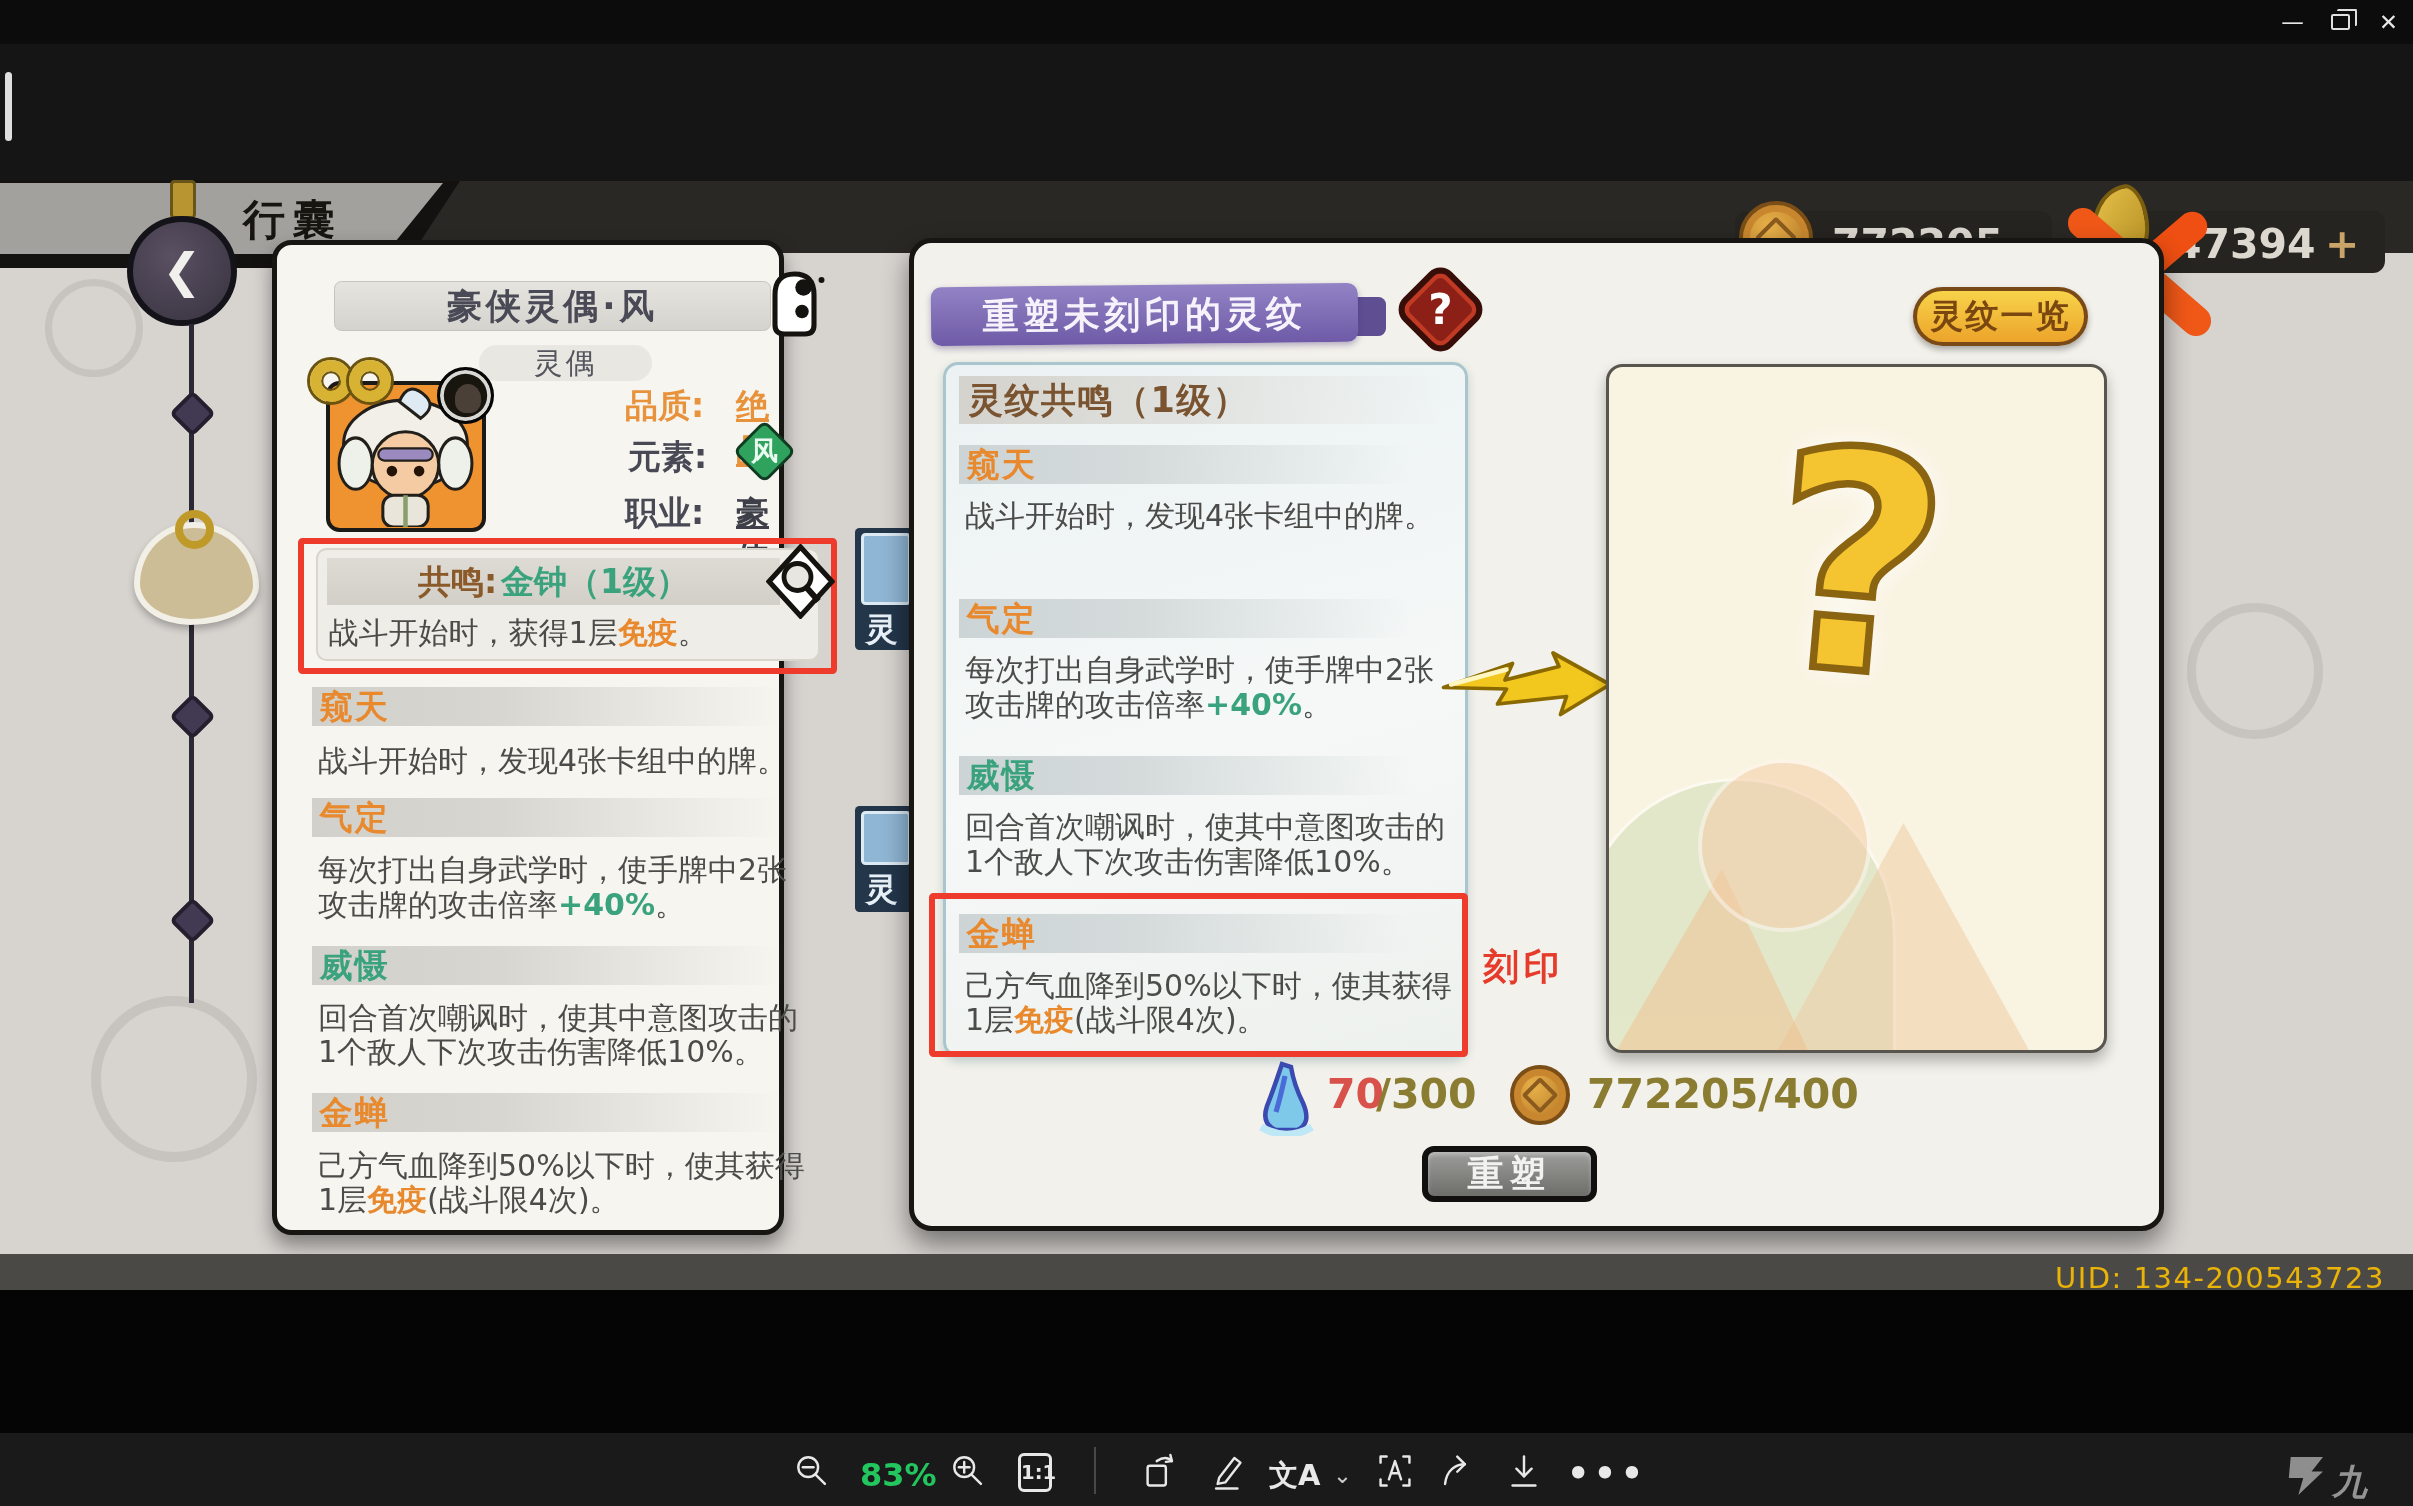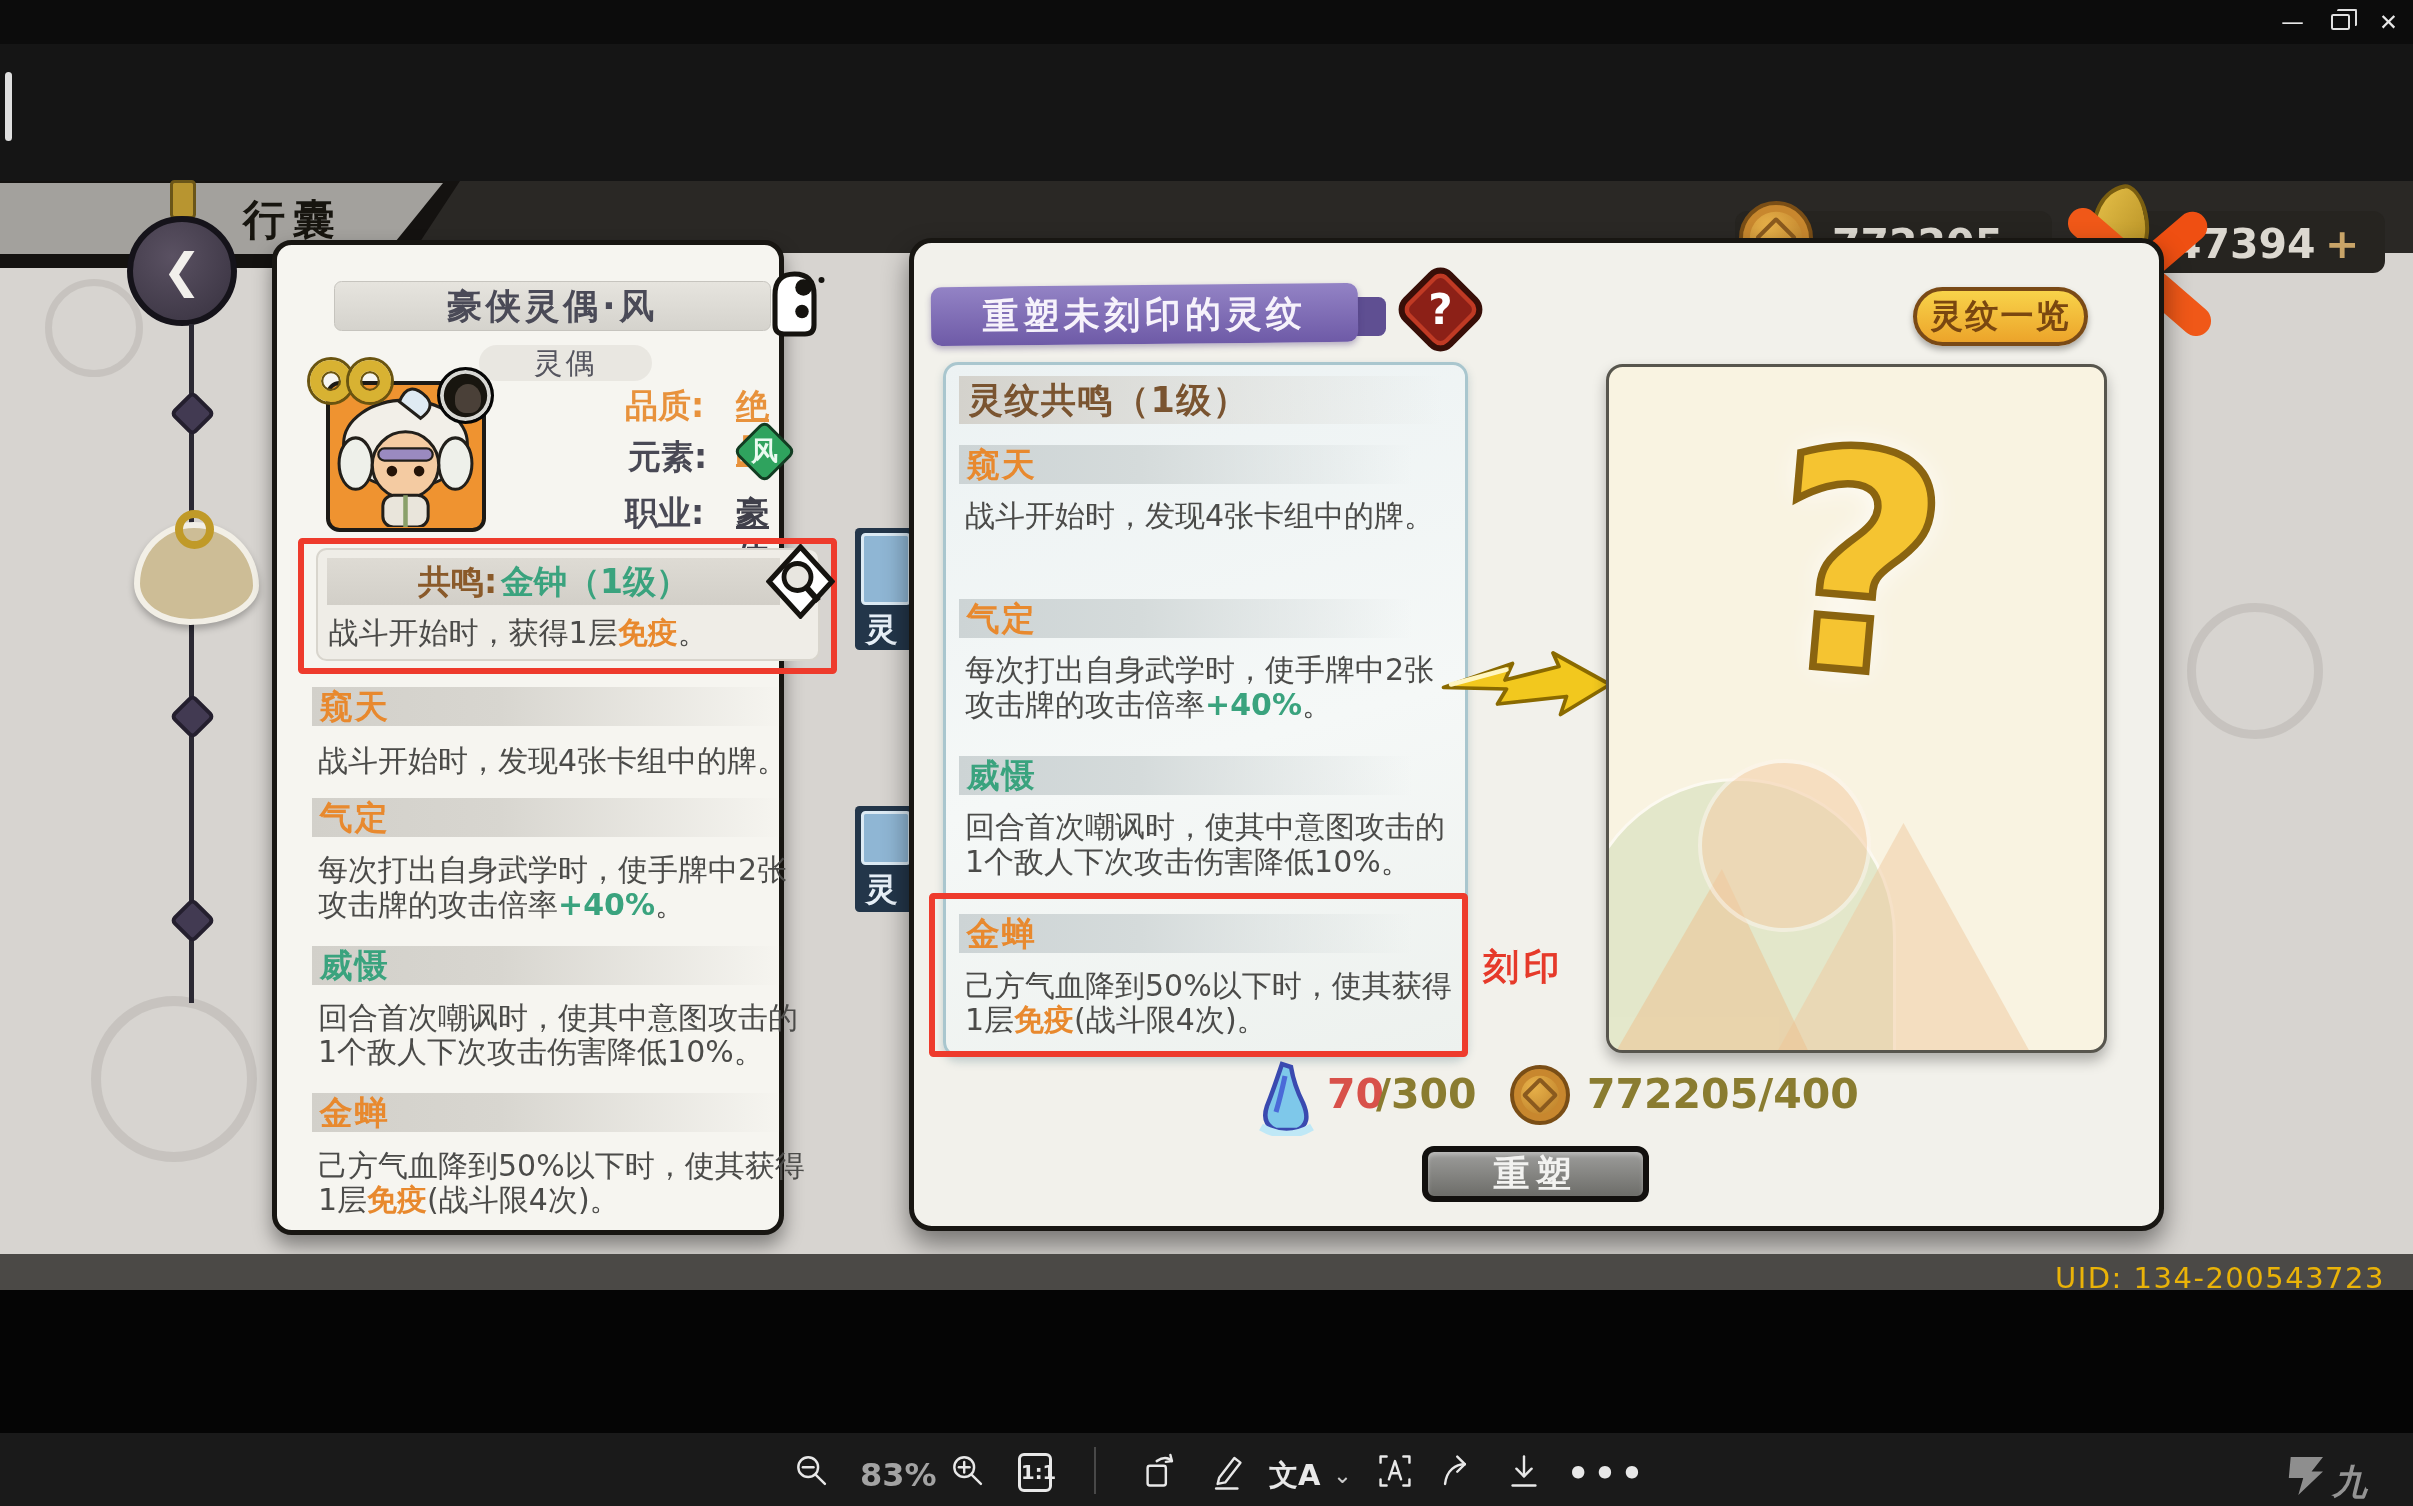--- a/index.html
+++ b/index.html
@@ -68,26 +68,26 @@
   #helpbadge span{position:absolute;left:0;top:0;width:100%;height:100%;transform:rotate(-45deg);color:#fff;font-size:42px;font-weight:700;text-align:center;line-height:57px;}
   #overviewbtn{left:999px;top:44px;width:175px;height:59px;background:linear-gradient(180deg,#f8d34a,#eca42a);border:4.5px solid #7a4a16;border-radius:30px;text-align:center;line-height:50px;font-size:33px;font-weight:700;color:#7a4710;letter-spacing:2.3px;box-shadow:0 3.8px 6px rgba(0,0,0,.3);}
   #skillpanel{left:29px;top:119px;width:525px;height:695px;background:linear-gradient(165deg,#ecf2f3 0%,#f5f8f7 55%,#edf1ee 100%);border:3px solid #a9c6ce;border-radius:15px;box-shadow:0 4.5px 9px rgba(90,130,140,.3);}
   #sp-title{left:45px;top:133px;width:483px;height:48px;background:linear-gradient(90deg,#d4d2cc 0%,rgba(212,210,204,0) 100%);font-size:35px;font-weight:700;color:#7a5430;line-height:48px;padding-left:9px;letter-spacing:1.5px;}
   #qcard{left:692px;top:121px;width:501px;height:689px;background:#f9f3e1;border:3.8px solid #57554d;border-radius:16.6px;box-shadow:0 7.5px 13.6px rgba(0,0,0,.28);overflow:hidden;}
   #qsun{position:absolute;left:89px;top:392px;width:173px;height:173px;background:#f4cda6;opacity:.55;border:4.5px solid rgba(255,255,255,.8);border-radius:50%;}
   .qmount{position:absolute;opacity:.5;}
   #qmark{position:absolute;left:113px;top:22.6px;width:272px;text-align:center;font-size:302px;font-weight:700;color:#f5c431;-webkit-text-stroke:7.5px #8a6410;text-shadow:0 0 30px rgba(255,255,255,.9);transform:rotate(5deg);}
   #annot-keyin{left:569px;top:700px;font-size:36px;font-weight:700;color:#e63a2a;letter-spacing:4.5px;}
   #costrow .lbl{font-size:41px;font-weight:700;}
-  #reshapebtn{left:508px;top:903px;width:227px;height:56px;background:linear-gradient(180deg,#9d9d9b,#6d6d69);border:6px solid #12100e;border-radius:12px;text-align:center;line-height:44px;font-size:36px;font-weight:700;color:#f2f2f0;letter-spacing:6px;box-shadow:inset 0 3px 4.5px rgba(255,255,255,.3);}
+  #reshapebtn{left:508px;top:903px;width:175px;height:56px;background:linear-gradient(180deg,#9d9d9b,#6d6d69);border:6px solid #12100e;border-radius:12px;text-align:center;line-height:44px;font-size:36px;font-weight:700;color:#f2f2f0;letter-spacing:6px;box-shadow:inset 0 3px 4.5px rgba(255,255,255,.3);}
   
   #toolbar{left:0;top:1433px;width:2413px;height:74px;background:#1a1a1a;}
   .tico{top:1452px;width:38px;height:38px;}
   .tico svg{width:38px;height:38px;stroke:#e8e8e8;stroke-width:3.2;fill:none;stroke-linecap:round;stroke-linejoin:round;}
-  #zoomlevel{left:860px;top:1456px;font-size:32px;font-weight:700;color:#a3a3a3;}
+  #zoomlevel{left:860px;top:1456px;font-size:32px;font-weight:700;color:#22c55e;}
   #onetoone{left:1018px;top:1453px;width:34px;height:39px;border:3px solid #e8e8e8;border-radius:6px;color:#e8e8e8;font-size:19.6px;font-weight:700;text-align:center;line-height:33px;}
   #tdivider{left:1094px;top:1447px;width:2.3px;height:47px;background:#484848;}
   #translate{left:1269px;top:1456px;color:#e8e8e8;font-size:29px;font-weight:700;}
   #chevron{left:1333px;top:1462px;color:#cacaca;font-size:22.6px;}
   #dots{left:1567px;top:1454px;color:#e8e8e8;font-size:35px;font-weight:700;letter-spacing:4.5px;}
   #watermark{left:2285px;top:1454px;color:#949494;}
   #wm-g{position:absolute;left:0;top:3px;width:38px;height:38px;background:#8e8e8e;clip-path:polygon(15% 0,100% 0,70% 38%,100% 38%,35% 100%,48% 55%,10% 55%);}
   #wm-t{position:absolute;left:47px;top:4.5px;font-size:35px;font-weight:700;font-style:italic;letter-spacing:1.5px;}
 </style>
 </head>

